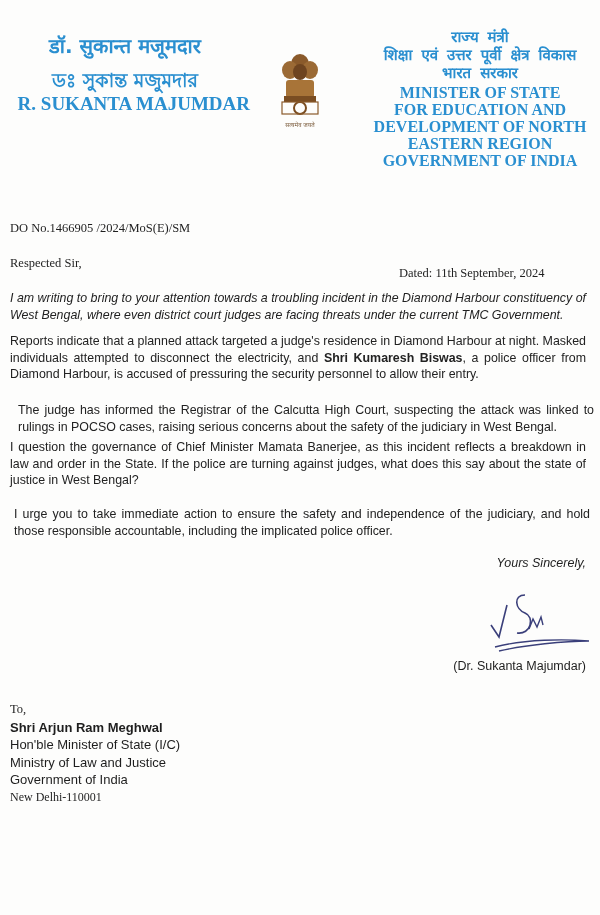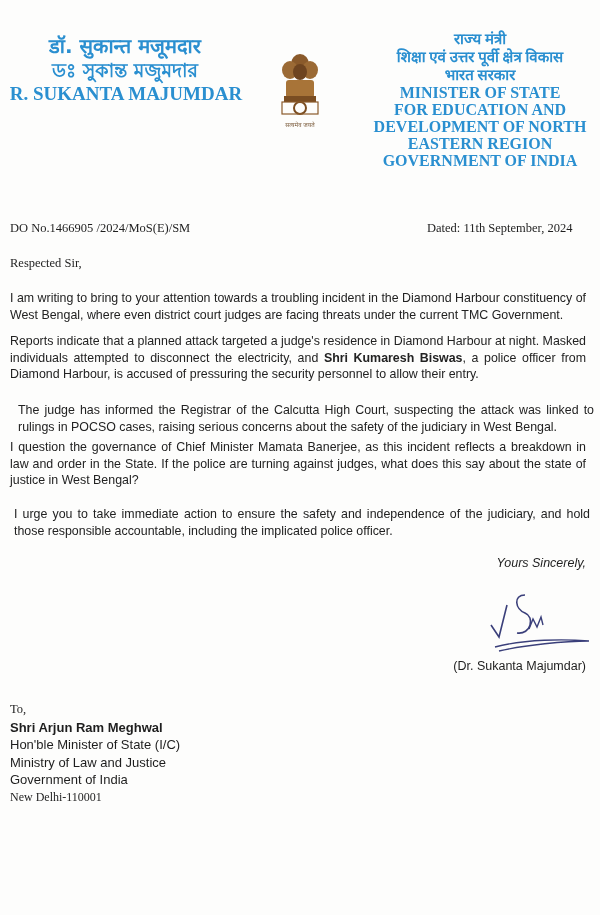--- a/index.html
+++ b/index.html
@@ -9,35 +9,35 @@
     color:#1e1e1e;
     font-family:"Liberation Sans", sans-serif;
     position:relative;
   }
   .letterhead { position:absolute; top:0; left:0; width:480px; height:180px; }
   .lh-left {
     position:absolute; left:0; top:34px; width:250px;
     text-align:center; color:#2a8fd0; font-weight:bold;
   }
   .lh-left .hi { font-size:20px; line-height:24px; font-family:"DejaVu Sans", sans-serif; }
-  .lh-left .bn { font-size:19px; line-height:24px; font-family:"DejaVu Sans", sans-serif; }
-  .lh-left .en { font-family:"Liberation Serif", serif; font-size:19px; line-height:24px; text-align:center; padding-left:2px; }
+  .lh-left .bn { font-size:19px; line-height:24px; font-family:"DejaVu Sans", sans-serif;margin-top:10px; }
+  .lh-left .en { font-family:"Liberation Serif", serif; font-size:19px; line-height:24px; text-align:right; padding-left:2px; }
   .emblem { position:absolute; left:270px; top:50px; width:60px; height:85px; text-align:center; }
   .emblem svg { display:block; margin:0 auto; }
   .emblem .motto { font-size:6px; color:#7a5a3a; font-family:"DejaVu Sans", sans-serif; margin-top:1px; }
   .lh-right {
     position:absolute; left:360px; top:30px; width:240px;
     text-align:center; color:#2a8fd0; font-weight:bold;
   }
-  .lh-right .hi { font-family:Liberation Serif, serif; font-size:15px; line-height:18px; }
+  .lh-right .hi { font-family:Liberation Mono, monospace; font-size:15px; line-height:18px; }
   .lh-right .en { font-family:"Liberation Serif", serif; font-size:16px; line-height:17px;text-align:center; }
 
   .ref-row { position:absolute; top:221px; left:10px; width:580px; font-family:"Liberation Serif", serif; font-size:12.5px; }
   .ref-row .ref { position:absolute; left:0; }
-  .ref-row .date { position:absolute; left:417px; }
+  .ref-row .date { position:absolute; left:389px;margin-top:45px; }
   .salutation { position:absolute; top:256px; left:10px; font-family:"Liberation Serif", serif; font-size:12.5px; }
 
   .para {
     position:absolute; left:10px; width:576px;
     font-size:12.4px; line-height:16.5px; color:#222;
     text-align:justify;
   }
   .closing { position:absolute; top:556px; right:14px; font-size:12.5px;font-style:italic; }
   .signature { position:absolute; top:585px; left:485px; width:110px; height:70px; }
   .signer { position:absolute; top:659px; right:14px; font-size:12.5px; }
@@ -83,21 +83,21 @@
   </div>
 </div>
 
 <div class="ref-row">
   <span class="ref">DO No.1466905 /2024/MoS(E)/SM</span>
   <span class="date">Dated: 11th September, 2024</span>
 </div>
 
 <div class="salutation">Respected  Sir,</div>
 
-<p class="para" style="top:290px; margin:0;">I am writing to bring to your attention towards a troubling incident in the Diamond Harbour constituency of West Bengal, where even district court judges are facing threats under the current TMC Government.</p>
+<p class="para" style="top:290px; margin:0;font-style:italic;">I am writing to bring to your attention towards a troubling incident in the Diamond Harbour constituency of West Bengal, where even district court judges are facing threats under the current TMC Government.</p>
 
 <p class="para" style="top:333px; margin:0;"><span>Reports indicate that a planned attack targeted a judge's residence in Diamond Harbour at night. Masked individuals attempted to disconnect the electricity, and </span><b>Shri Kumaresh Biswas</b><span>, a police officer from Diamond Harbour, is accused of pressuring the security personnel to allow their entry.</span></p>
 
 <p class="para" style="top:394px; margin:8px;">The judge has informed the Registrar of the Calcutta High Court, suspecting the attack was linked to rulings in POCSO cases, raising serious concerns about the safety of the judiciary in West Bengal.</p>
 
 <p class="para" style="top:439px; margin:0;">I question the governance of Chief Minister Mamata Banerjee, as this incident reflects a breakdown in law and order in the State. If the police are turning against judges, what does this say about the state of justice in West Bengal?</p>
 
 <p class="para" style="top:502px; margin:4px;">I urge you to take immediate action to ensure the safety and independence of the judiciary, and hold those responsible accountable, including the implicated police officer.</p>
 
 <div class="closing">Yours Sincerely,</div>

